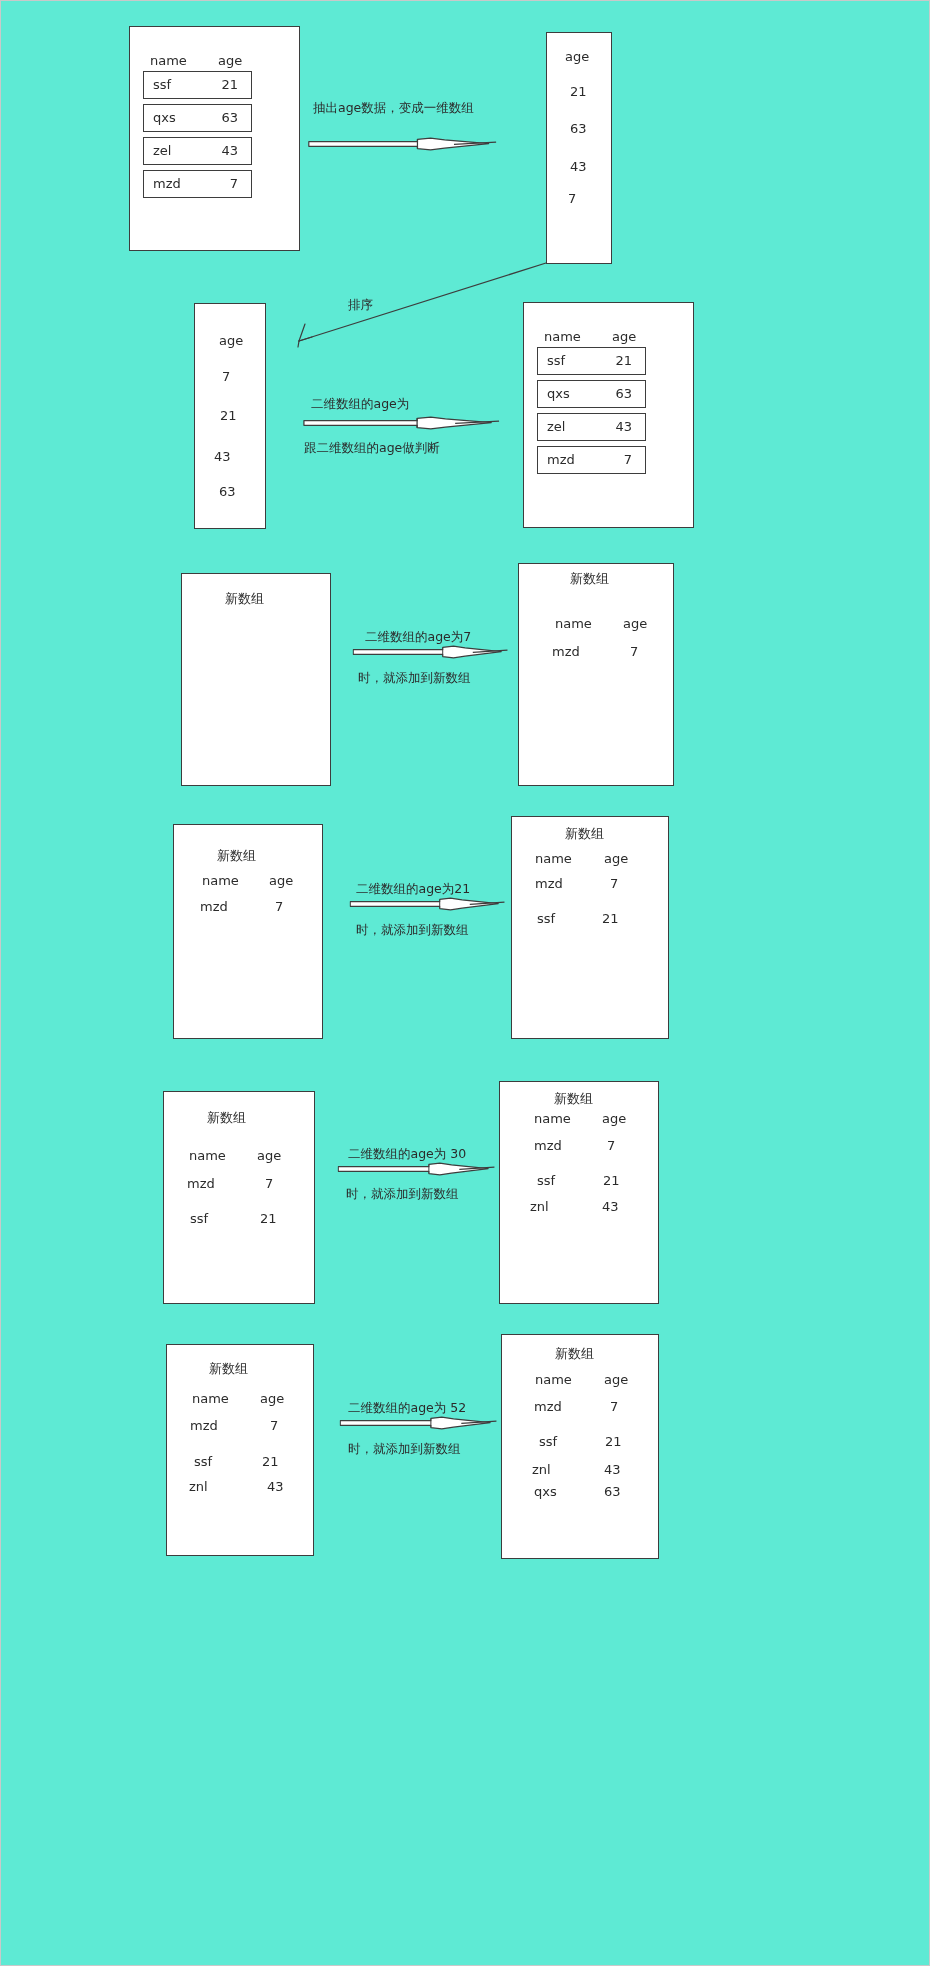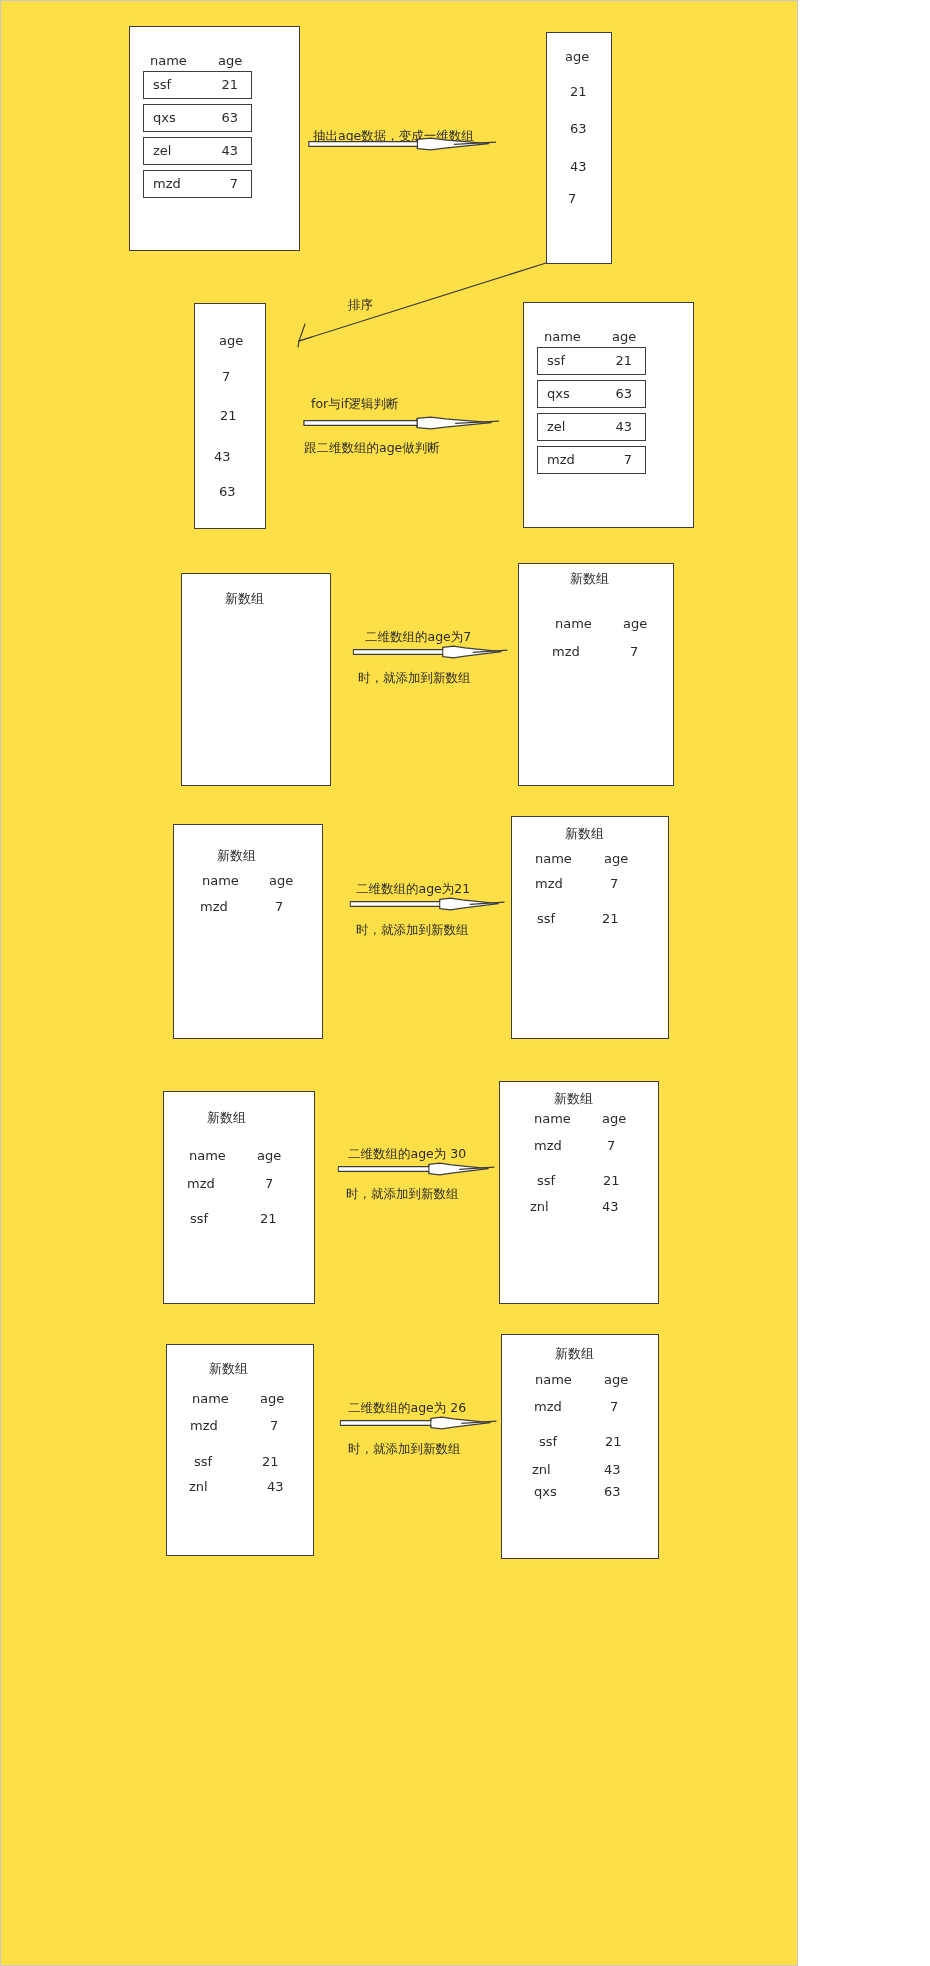--- a/index.html
+++ b/index.html
@@ -1,17 +1,17 @@
 <!DOCTYPE html>
 <html><head>
 <meta charset="utf-8">
 <style>
   html,body{margin:0;padding:0;background:#ffffff;}
   body{font-family:"DejaVu Sans","Liberation Sans",sans-serif;}
-  .canvas{position:relative;width:798px;height:1966px;background:#fde047;
+  .canvas{position:relative;width:930px;height:1966px;background:#5eead4;
           border:1px solid #c9c9c9;box-sizing:border-box;overflow:hidden;}
   .box{position:absolute;border:1.5px solid #3d3d3d;background:#ffffff;box-sizing:border-box;}
   .t{position:absolute;font-size:13px;color:#2b2b2b;white-space:nowrap;line-height:1.1;}
   .lbl{position:absolute;font-size:12.5px;color:#2b2b2b;white-space:nowrap;line-height:1.1;}
   .rrow{position:absolute;width:109px;height:28px;border:1.4px solid #3d3d3d;
         background:#ffffff;box-sizing:border-box;}
   .rrow .n{position:absolute;left:9px;top:5px;font-size:13px;color:#2b2b2b;}
   .rrow .v{position:absolute;right:13px;top:5px;font-size:13px;color:#2b2b2b;}
   svg.arrow{position:absolute;overflow:visible;}
 </style>
@@ -44,21 +44,21 @@
     <div class="rrow" style="left:13px;top:110px">
       <span class="n">zel</span>
       <span class="v">43</span>
     </div>
     <div class="rrow" style="left:13px;top:143px">
       <span class="n">mzd</span>
       <span class="v">7</span>
     </div>
   </div>
 
-  <span class="lbl" style="left:312px;top:128px">抽出age数据，变成一维数组</span>
+  <span class="lbl" style="left:312px;top:100px">抽出age数据，变成一维数组</span>
   <svg class="arrow" style="left:305px;top:132px" width="192" height="22" viewBox="0 0 205 24" preserveAspectRatio="none">
       <use href="#arrowshape"></use>
     </svg>
 
   <div class="box" style="left:545px;top:31px;width:66px;height:232px">
     <span class="t" style="left:18px;top:17px">age</span>
     <span class="t" style="left:23px;top:52px">21</span>
     <span class="t" style="left:23px;top:89px">63</span>
     <span class="t" style="left:23px;top:127px">43</span>
     <span class="t" style="left:21px;top:159px">7</span>
@@ -75,21 +75,21 @@
   <span class="lbl" style="left:347px;top:297px">排序</span>
 
   <div class="box" style="left:193px;top:302px;width:72px;height:226px">
     <span class="t" style="left:24px;top:30px">age</span>
     <span class="t" style="left:27px;top:66px">7</span>
     <span class="t" style="left:25px;top:105px">21</span>
     <span class="t" style="left:19px;top:146px">43</span>
     <span class="t" style="left:24px;top:181px">63</span>
   </div>
 
-  <span class="lbl" style="left:310px;top:396px">for与if逻辑判断</span>
+  <span class="lbl" style="left:310px;top:396px">二维数组的age为</span>
   <svg class="arrow" style="left:300px;top:411px" width="200" height="22" viewBox="0 0 205 24" preserveAspectRatio="none">
       <use href="#arrowshape"></use>
     </svg>
   <span class="lbl" style="left:303px;top:440px">跟二维数组的age做判断</span>
 
   <div class="box" style="left:522px;top:301px;width:171px;height:226px">
     <span class="t" style="left:20px;top:27px">name</span>
     <span class="t" style="left:88px;top:27px">age</span>
     <div class="rrow" style="left:13px;top:44px">
       <span class="n">ssf</span>
@@ -184,21 +184,21 @@
     <span class="t" style="left:25px;top:47px">name</span>
     <span class="t" style="left:93px;top:47px">age</span>
     <span class="t" style="left:23px;top:74px">mzd</span>
     <span class="t" style="left:103px;top:74px">7</span>
     <span class="t" style="left:27px;top:110px">ssf</span>
     <span class="t" style="left:95px;top:110px">21</span>
     <span class="t" style="left:22px;top:135px">znl</span>
     <span class="t" style="left:100px;top:135px">43</span>
   </div>
 
-  <span class="lbl" style="left:347px;top:1400px">二维数组的age为 26</span>
+  <span class="lbl" style="left:347px;top:1400px">二维数组的age为 52</span>
   <svg class="arrow" style="left:337px;top:1411px" width="160" height="22" viewBox="0 0 205 24" preserveAspectRatio="none">
       <use href="#arrowshape"></use>
     </svg>
   <span class="lbl" style="left:347px;top:1441px">时，就添加到新数组</span>
 
   <div class="box" style="left:500px;top:1333px;width:158px;height:225px">
     <span class="t" style="left:53px;top:12px">新数组</span>
     <span class="t" style="left:33px;top:38px">name</span>
     <span class="t" style="left:102px;top:38px">age</span>
     <span class="t" style="left:32px;top:65px">mzd</span>

